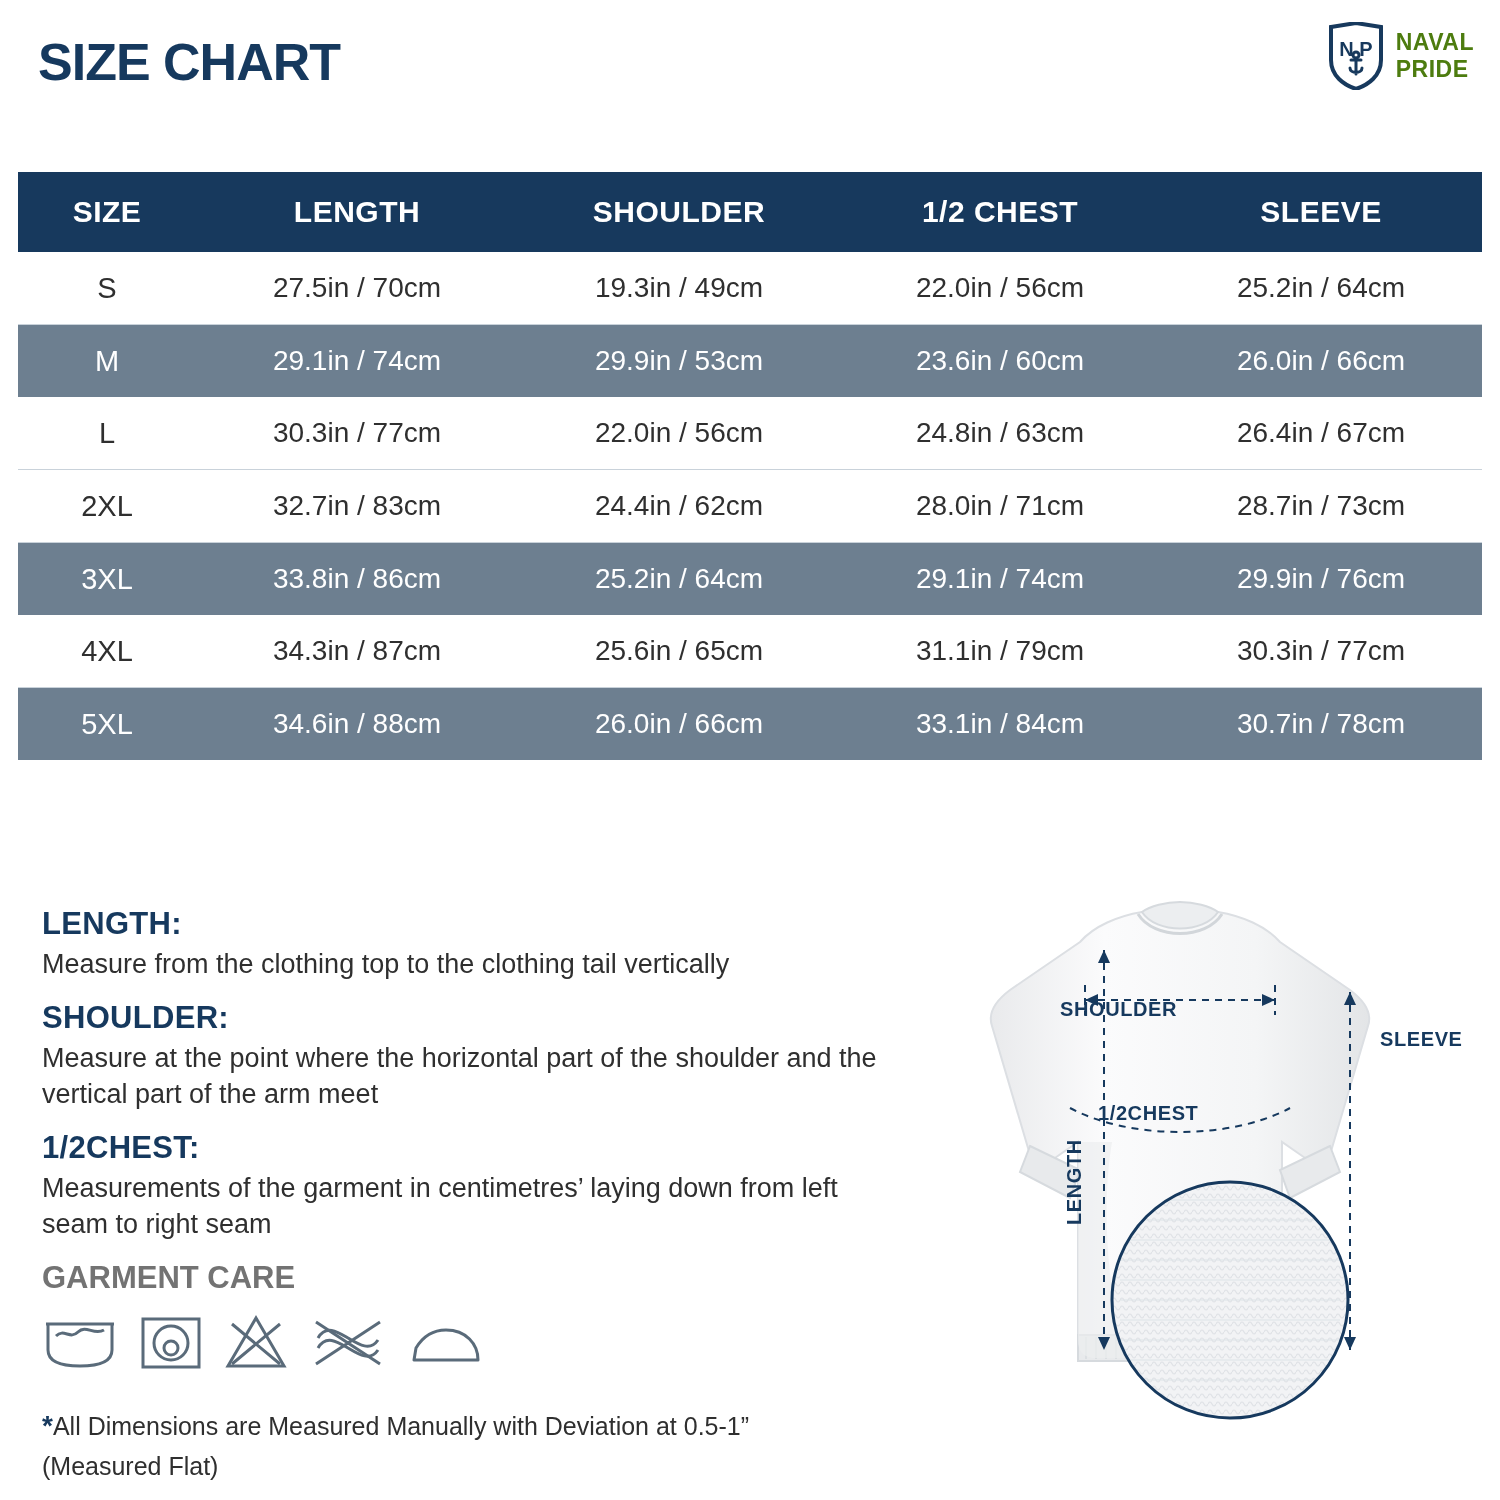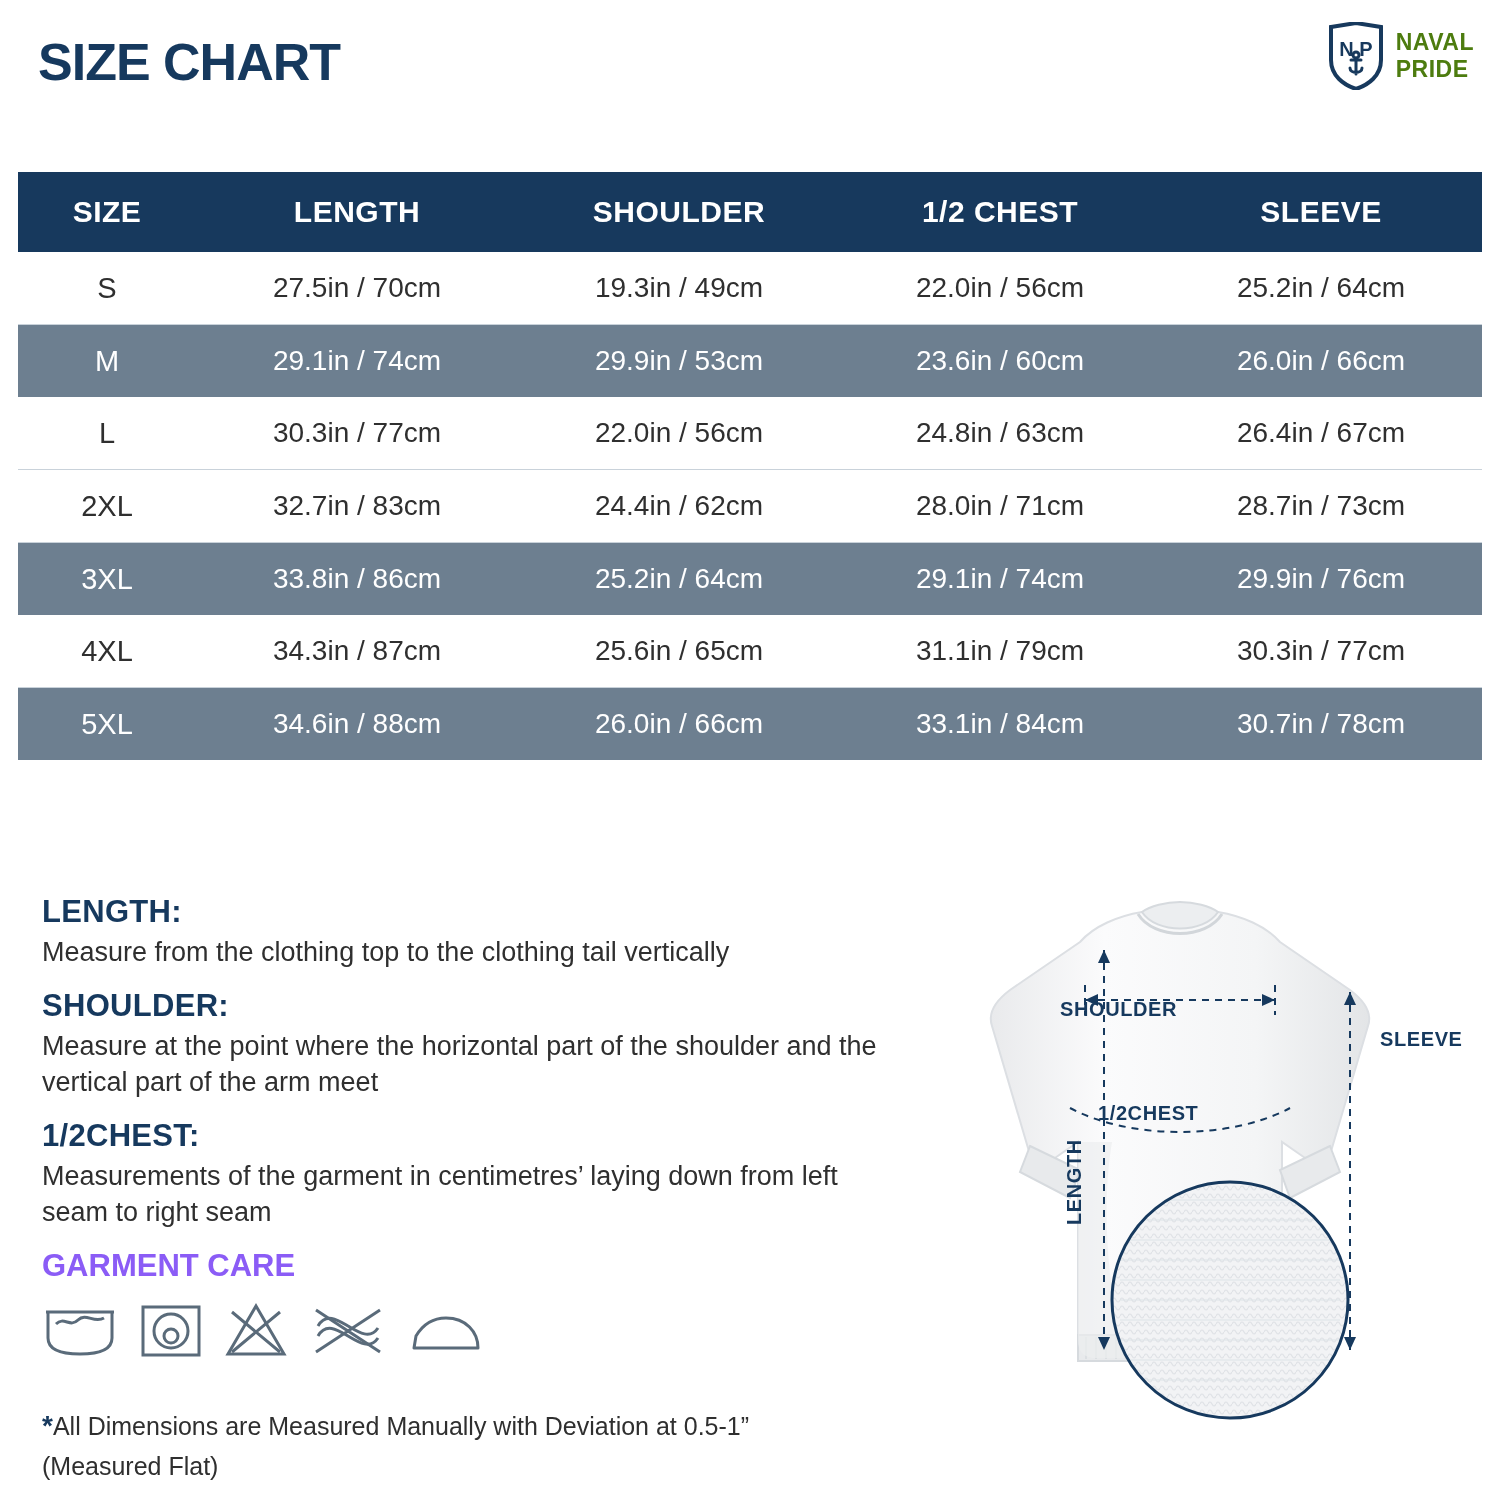--- a/index.html
+++ b/index.html
@@ -101,38 +101,38 @@
   }
 
   
   .info {
     position: absolute;
     left: 42px;
     top: 890px;
     width: 850px;
   }
   .info h3 {
-    margin: 4px 0 4px 0;
+    margin: 16px 0 4px 0;
     font-size: 31px;
     font-weight: bold;
     color: #16395e;
     letter-spacing: 0.3px;
   }
   .info p {
     margin: 0 0 18px 0;
     font-size: 27px;
     line-height: 36px;
     color: #2f2f2f;
     font-weight: normal;
   }
   .care-title {
     margin-top: 6px;
     font-size: 31px;
     font-weight: bold;
-    color: #8b5cf6;
+    color: #737373;
   }
   .care-icons {
     display: flex;
     gap: 22px;
     margin-top: 18px;
     align-items: center;
   }
   .care-icons svg { display: block; }
   .footnote {
     position: absolute;

